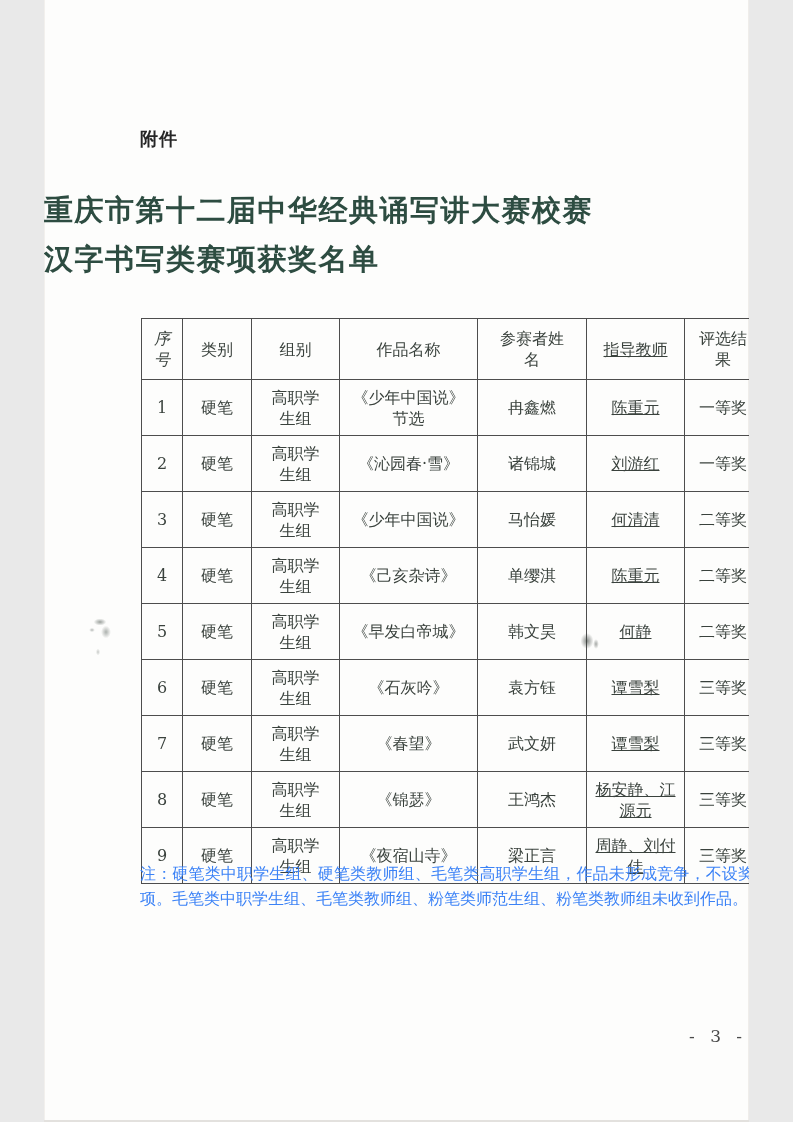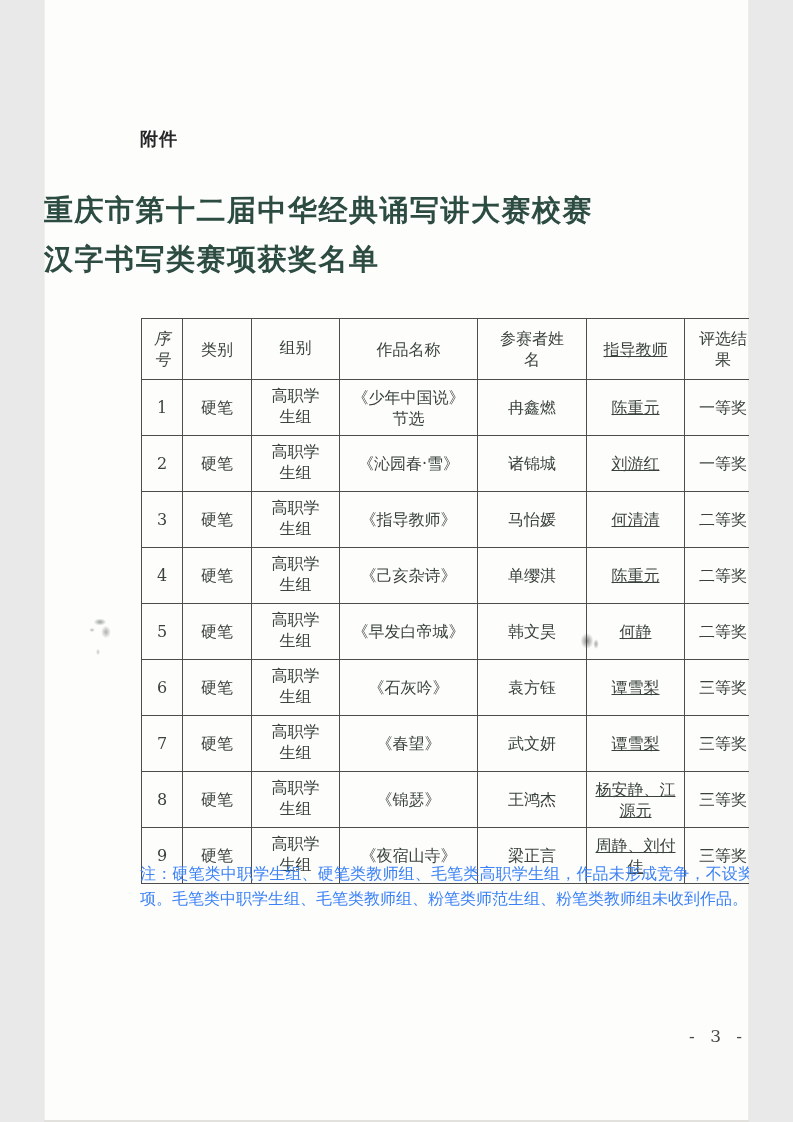--- a/index.html
+++ b/index.html
@@ -61,21 +61,21 @@
     font-weight: normal;
     line-height: 21px;
     overflow: hidden;
   }
   table.awards th { height: 52px; }
   table.awards td { height: 47px; }
   
   .c0 { padding: 0; }
   th.c0 { padding: 0 12px; font-style: italic; }
   .c1 { padding: 0 4px; }
-  .c2 { padding: 0 13px; font-family: Liberation Mono, monospace; }
+  .c2 { padding: 0 13px; }
   .c3 { padding: 0 12px; }
   .c4 { padding: 0 16px; }
   .c5 { padding: 0 8px; text-decoration: underline; }
   .c6 { padding: 4px 10px; }
 
   .note {
     position: absolute;
     left: 96px;
     top: 862px;
     width: 614px;
@@ -166,21 +166,21 @@
           <td class="c3">《沁园春·雪》</td>
           <td class="c4">诸锦城</td>
           <td class="c5">刘游红</td>
           <td class="c6">一等奖</td>
         </tr>
 
         <tr>
           <td class="c0">3</td>
           <td class="c1">硬笔</td>
           <td class="c2">高职学生组</td>
-          <td class="c3">《指导教师》</td>
+          <td class="c3">《少年中国说》</td>
           <td class="c4">马怡媛</td>
           <td class="c5">何清清</td>
           <td class="c6">二等奖</td>
         </tr>
 
         <tr>
           <td class="c0">4</td>
           <td class="c1">硬笔</td>
           <td class="c2">高职学生组</td>
           <td class="c3">《己亥杂诗》</td>

